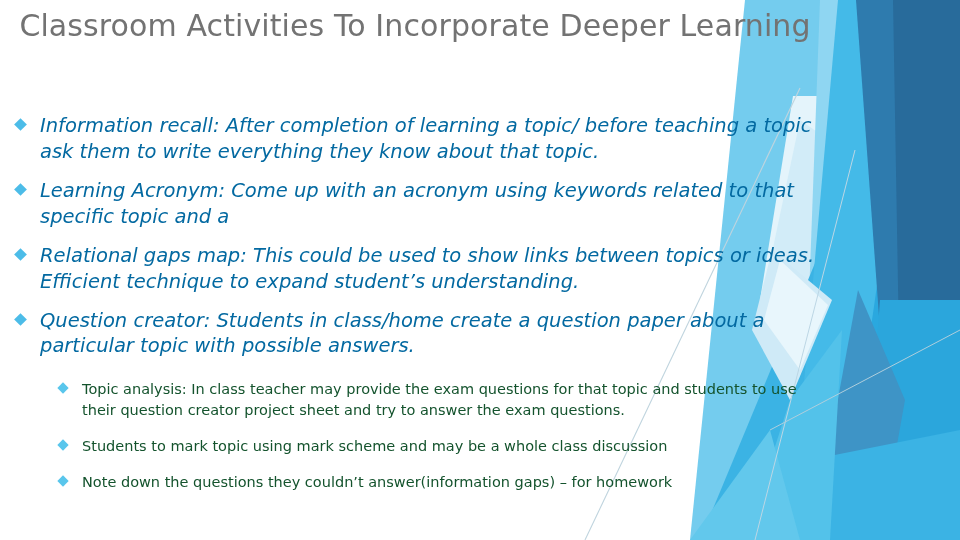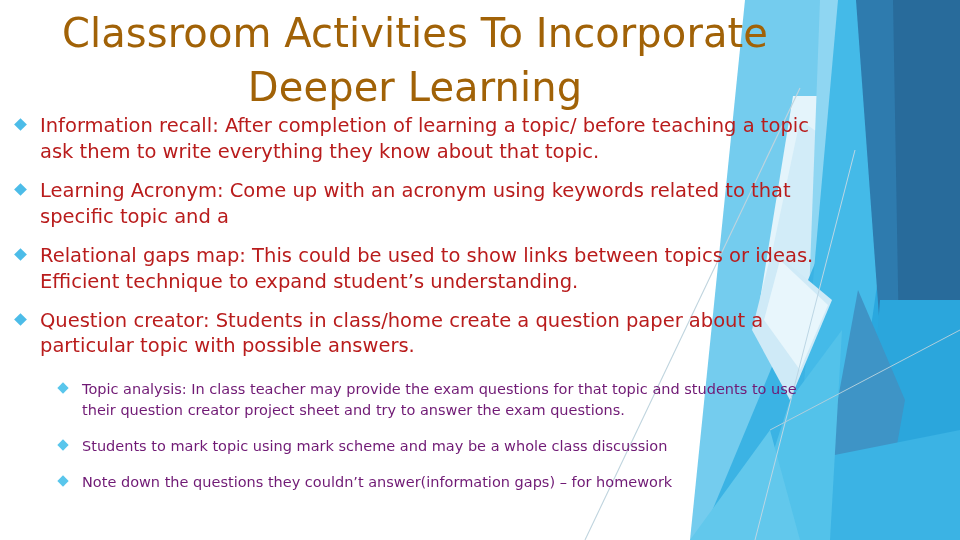--- a/index.html
+++ b/index.html
@@ -32,43 +32,44 @@
   }
 
   
   #title {
     position: absolute;
     left: 0px;
     top: 6px;
     width: 830px;
     text-align: center;
     font-family: "DejaVu Sans", sans-serif;
-    font-size: 40px;
+    font-size: 30px;
     line-height: 1.36;
     font-weight: 400;
-    color: #a16207;
+    color: #737373;
     letter-spacing: 0.1px;
   }
 
   
   #body-block {
     position: absolute;
     left: 14px;
     top: 113px;
     width: 820px;
   }
 
   .bullet-l1 {
     position: relative;
     padding-left: 26px;
     margin-bottom: 13px;
     font-size: 19.5px;
     line-height: 1.33;
-    color: #b91c1c;
+    color: #0369a1;
     letter-spacing: 0.0px;
+    font-style: italic;
   }
   .bullet-l1 .dia {
     position: absolute;
     left: 2px;
     top: 7px;
     width: 9px;
     height: 9px;
     background: #4CBCE8;
     transform: rotate(45deg);
   }
@@ -76,21 +77,21 @@
   .sub-list {
     margin-top: 20px;
     padding-left: 42px;
   }
   .bullet-l2 {
     position: relative;
     padding-left: 26px;
     margin-bottom: 15px;
     font-size: 14.5px;
     line-height: 1.43;
-    color: #701a75;
+    color: #14532d;
   }
   .bullet-l2 .dia {
     position: absolute;
     left: 3px;
     top: 5px;
     width: 8px;
     height: 8px;
     background: #59C6EC;
     transform: rotate(45deg);
   }

